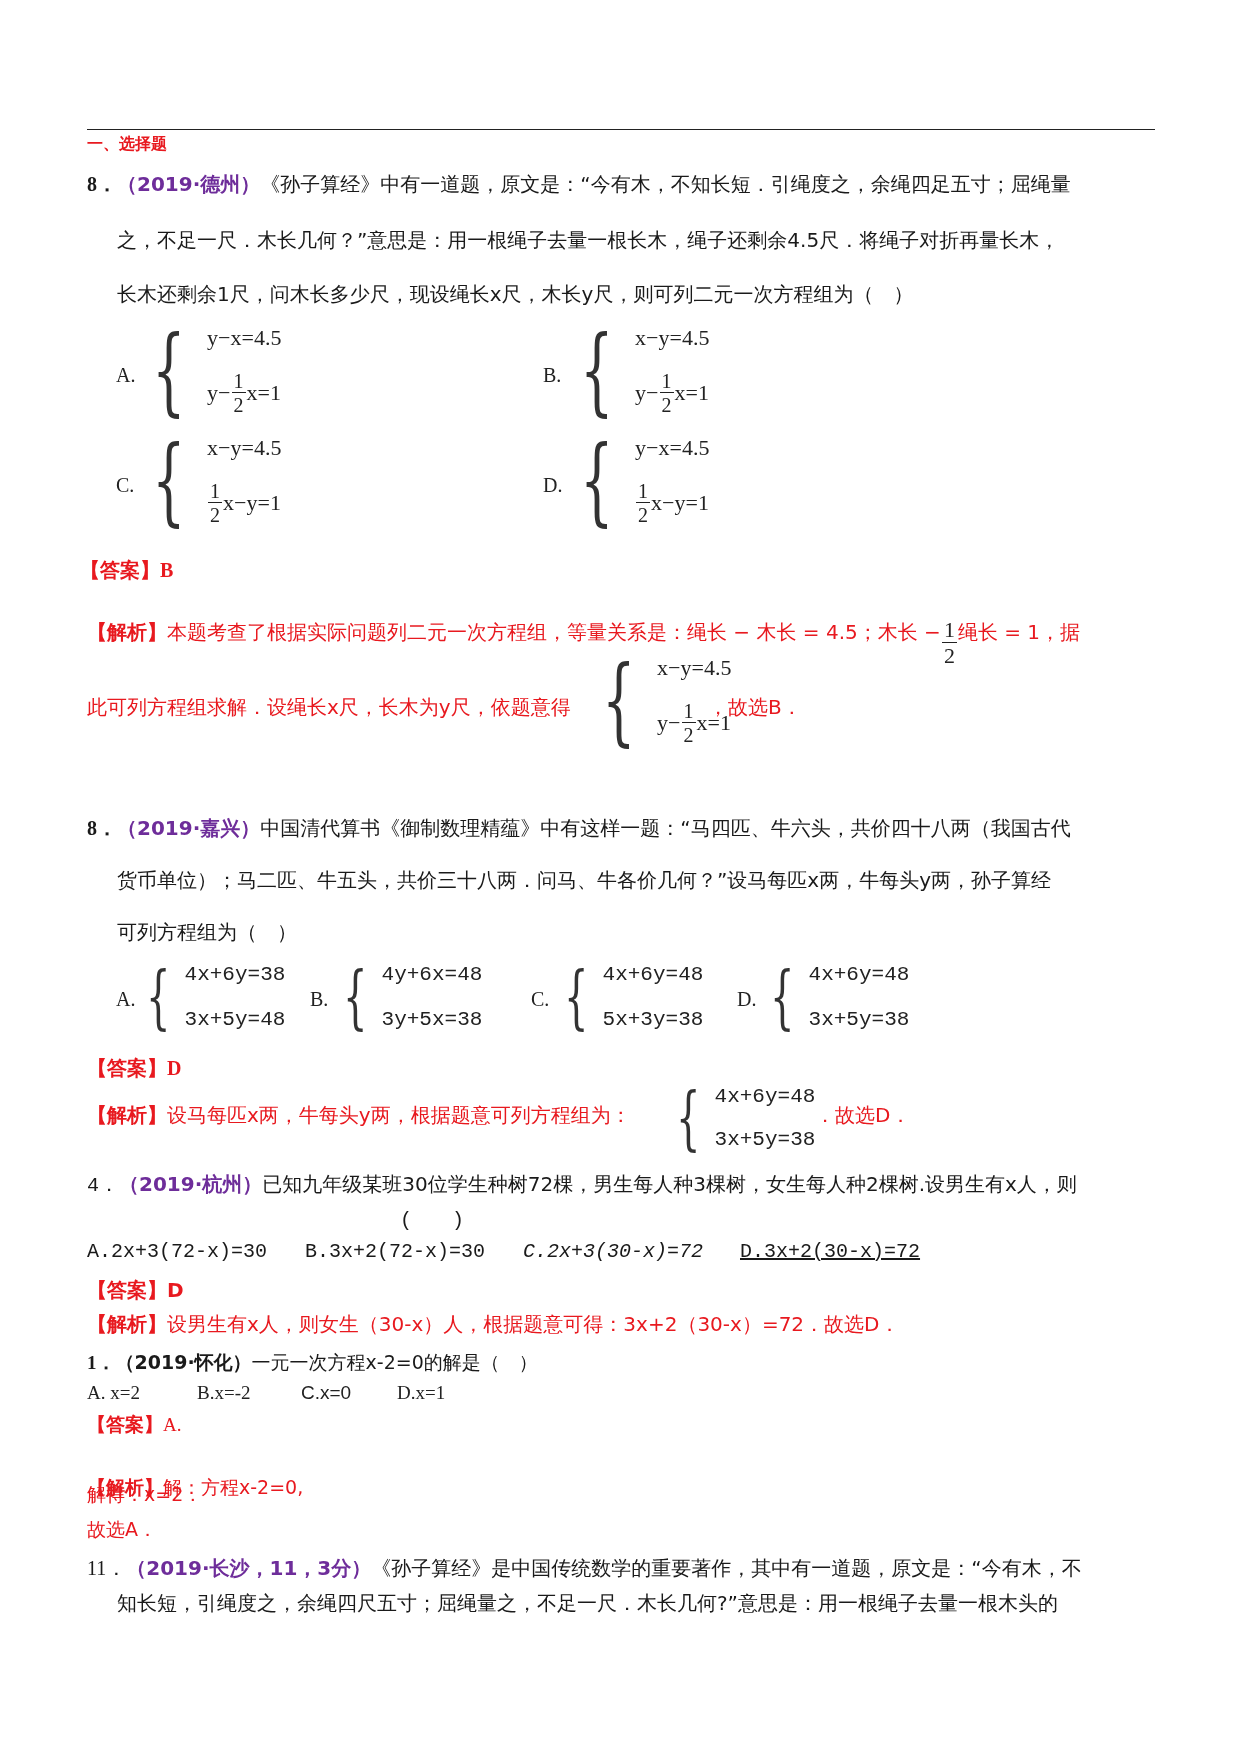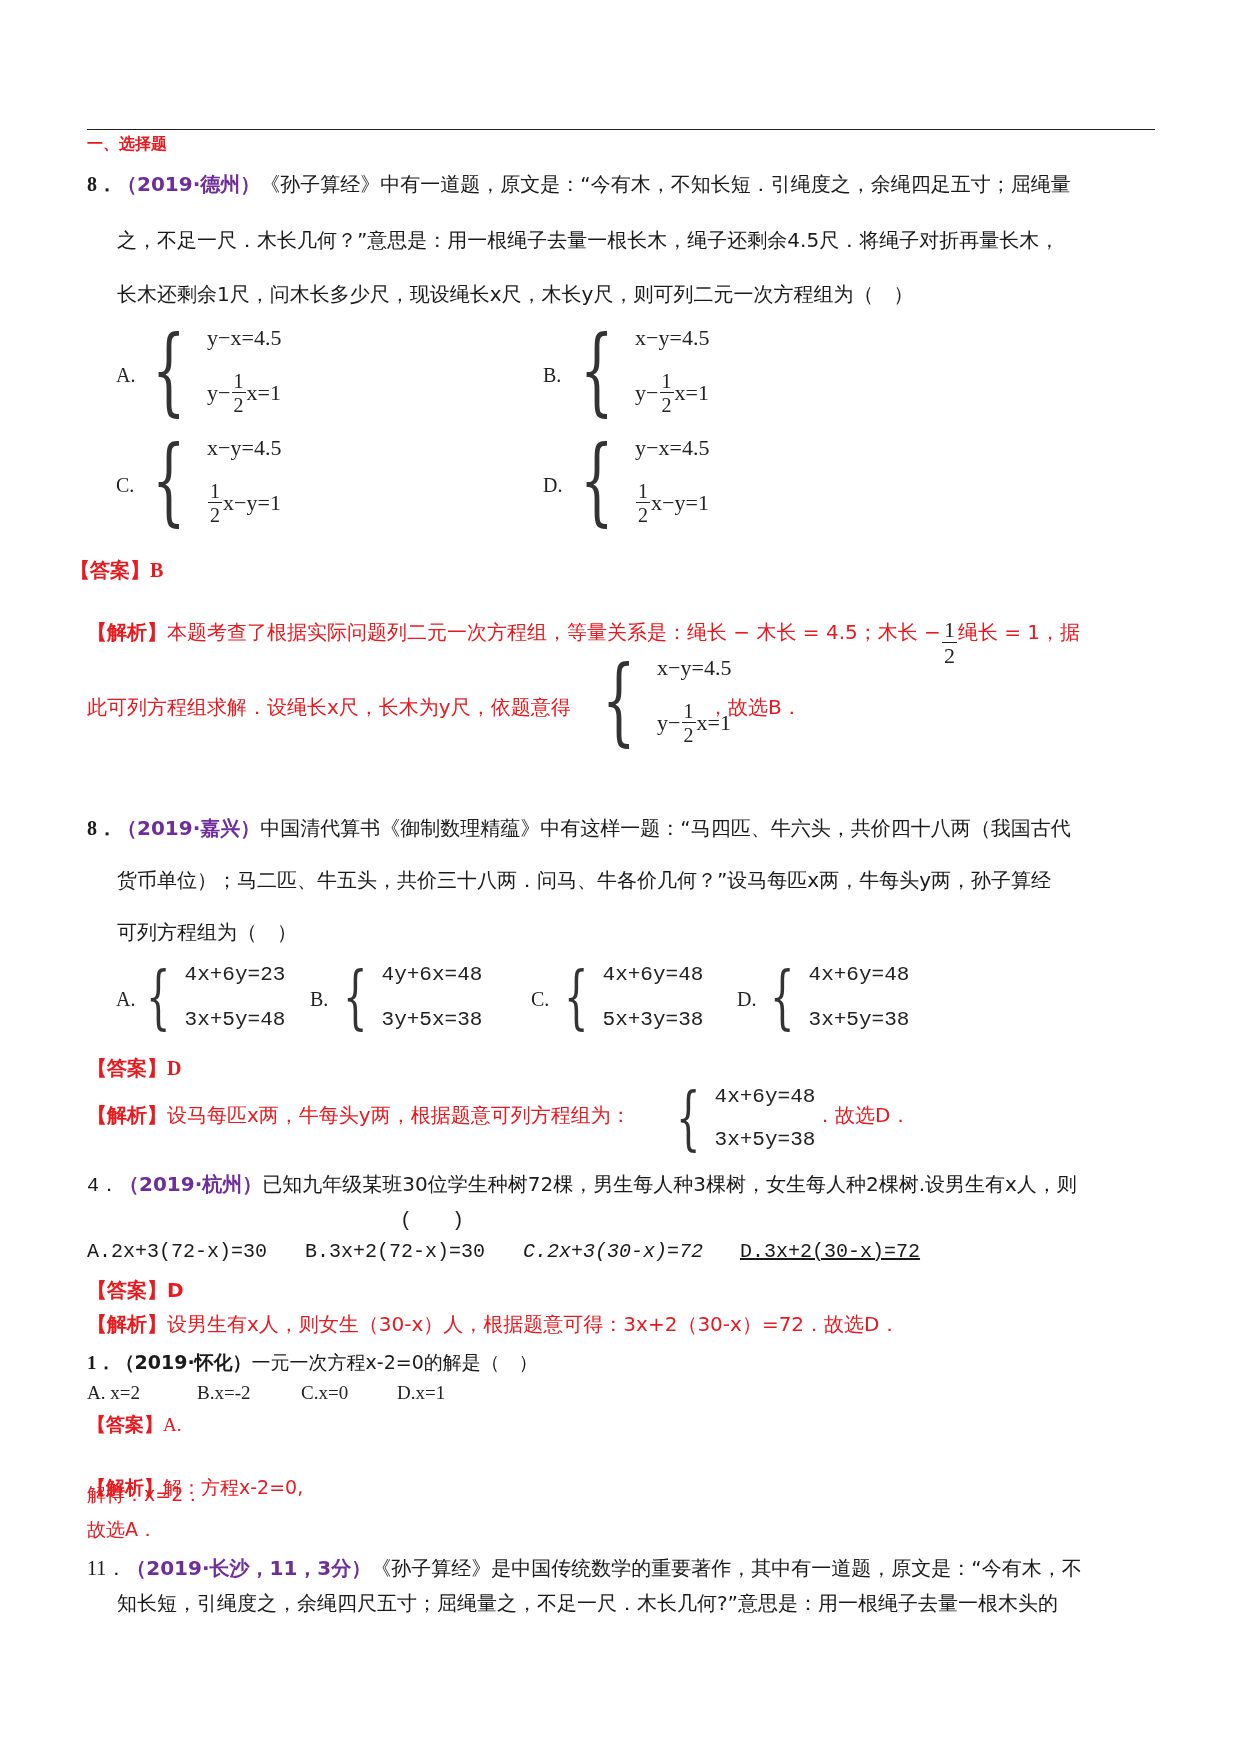--- a/index.html
+++ b/index.html
@@ -94,21 +94,21 @@
       <div class="eqline">
           <span class="frac">
             <span class="n">1</span>
             <span class="d">2</span>
           </span>
           <span>x−y=1</span>
         </div>
     </div>
   </div>
 
-  <div class="abs red" style="left:70px;top:557px;">
+  <div class="abs red" style="left:80px;top:557px;">
     <span class="redb">【答案】</span><span class="redb" style="font-family:'Liberation Serif',serif;">B</span>
   </div>
 
   <div class="abs red" style="left:87px;top:597px;display:flex;align-items:center;">
     <span class="redb">【解析】</span>
     <span>本题考查了根据实际问题列二元一次方程组，等量关系是：绳长 − 木长 = 4.5；木长 −</span>
     <span class="frac" style="color:#222;font-family:'Liberation Serif',serif;font-size:22px;margin-top:22px;">
         <span class="n">1</span>
         <span class="d">2</span>
       </span>
@@ -137,21 +137,21 @@
   <div class="abs txt" style="left:87px;top:815px;">
     <span class="num">8．</span><span class="src">（2019·嘉兴）</span><span>中国清代算书《御制数理精蕴》中有这样一题：“马四匹、牛六头，共价四十八两（我国古代</span>
   </div>
   <div class="abs txt" style="left:117px;top:867px;">货币单位）；马二匹、牛五头，共价三十八两．问马、牛各价几何？”设马每匹x两，牛每头y两，孙子算经</div>
   <div class="abs txt" style="left:117px;top:919px;">可列方程组为（　）</div>
 
   <div class="optlbl mono" style="left:116px;top:988px;">A.</div>
   <div class="eqsys mono-eq" style="left:146px;top:962px;">
     <span class="brace" style="font-size:70px;">{</span>
     <div class="eqlines" style="height:68px;">
-      <div class="eqline">4x+6y=23</div>
+      <div class="eqline">4x+6y=38</div>
       <div class="eqline">3x+5y=48</div>
     </div>
   </div>
 
   <div class="optlbl mono" style="left:310px;top:988px;">B.</div>
   <div class="eqsys mono-eq" style="left:343px;top:962px;">
     <span class="brace" style="font-size:70px;">{</span>
     <div class="eqlines" style="height:68px;">
       <div class="eqline">4y+6x=48</div>
       <div class="eqline">3y+5x=38</div>
@@ -209,21 +209,21 @@
     <span class="redb">【解析】</span><span>设男生有x人，则女生（30-x）人，根据题意可得：3x+2（30-x）=72．故选D．</span>
   </div>
 </div>
 
 <div>
   <div class="abs txt" style="left:87px;top:1350px;font-size:19px;">
     <span class="num" style="font-size:19px;">1．</span><span style="font-weight:bold;">（2019·怀化）</span><span>一元一次方程x-2=0的解是（　）</span>
   </div>
   <div class="abs" style="left:87px;top:1382px;font-family:'Liberation Serif',serif;font-size:19px;color:#222;">A.  x=2</div>
   <div class="abs" style="left:197px;top:1382px;font-family:'Liberation Serif',serif;font-size:19px;color:#222;">B.x=-2</div>
-  <div class="abs" style="left:301px;top:1382px;font-family:Liberation Serif, serif;font-size:19px;color:#222;">C.x=0</div>
+  <div class="abs" style="left:301px;top:1382px;font-family:Liberation Sans, sans-serif;font-size:19px;color:#222;">C.x=0</div>
   <div class="abs" style="left:397px;top:1382px;font-family:'Liberation Serif',serif;font-size:19px;color:#222;">D.x=1</div>
 
   <div class="abs red" style="left:87px;top:1412px;font-size:19px;">
     <span class="redb">【答案】</span><span style="font-family:'Liberation Serif',serif;">A.</span>
   </div>
   <div class="abs red" style="left:87px;top:1447px;font-size:19px;margin-top:28px;">
     <span class="redb">【解析】</span><span>解：方程x-2=0,</span>
   </div>
   <div class="abs red" style="left:87px;top:1482px;font-size:19px;">解得：x=2．</div>
   <div class="abs red" style="left:87px;top:1517px;font-size:19px;">故选A．</div>

